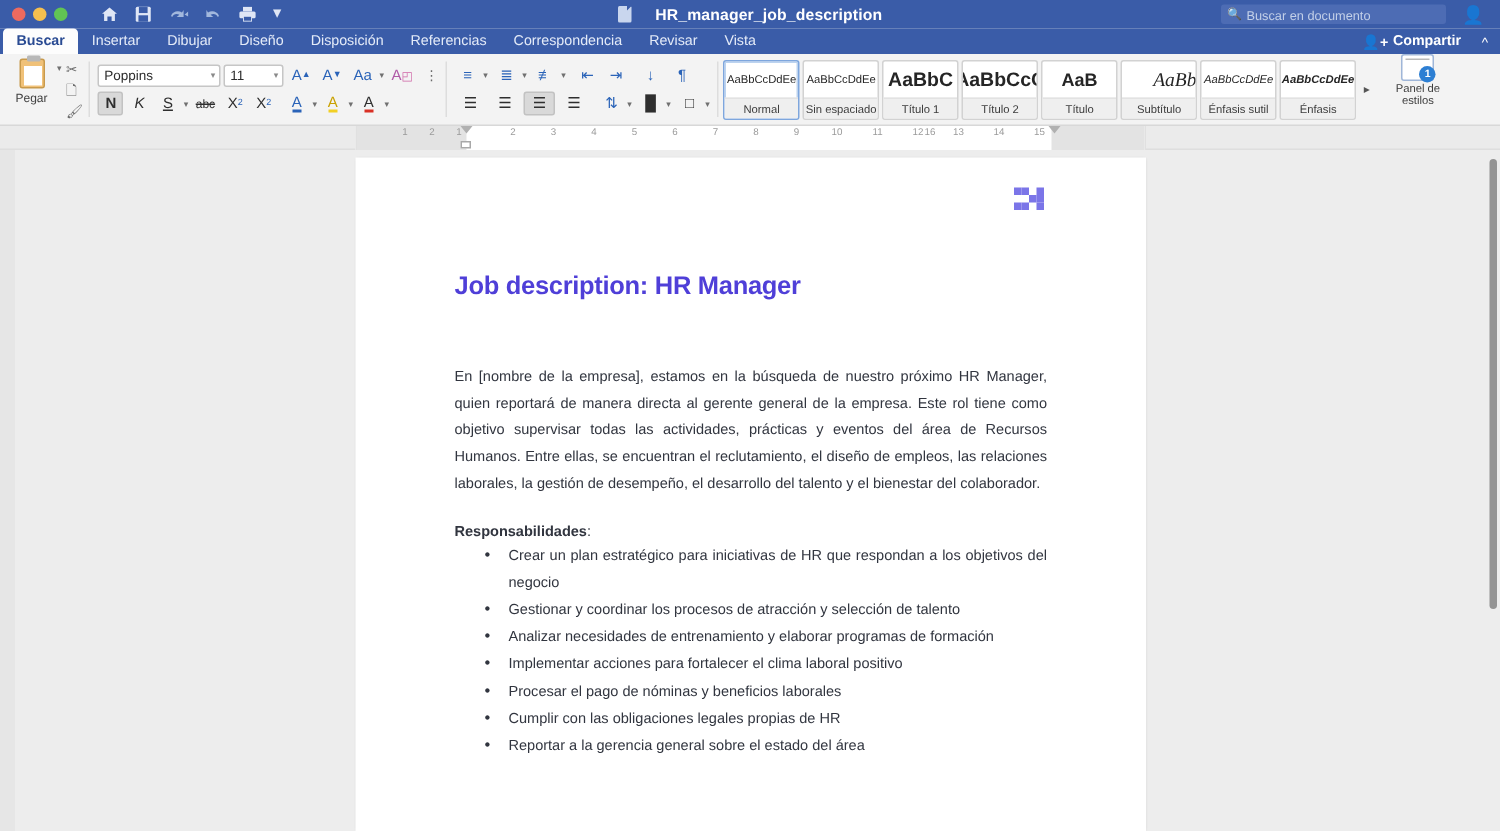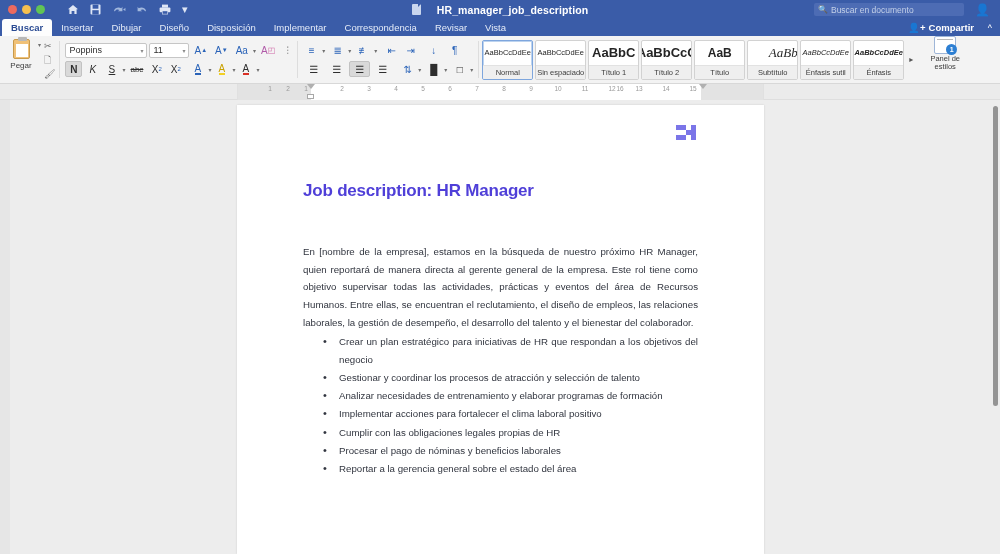--- a/index.html
+++ b/index.html
@@ -273,21 +273,21 @@
   </div>
   <span class="person-ic">👤</span>
 </div>
 
 <div class="tabbar">
   <div class="tab active">Buscar</div>
   <div class="tab">Insertar</div>
   <div class="tab">Dibujar</div>
   <div class="tab">Diseño</div>
   <div class="tab">Disposición</div>
-  <div class="tab">Implementar</div>
+  <div class="tab">Referencias</div>
   <div class="tab">Correspondencia</div>
   <div class="tab">Revisar</div>
   <div class="tab">Vista</div>
 
   <div class="share">
     <span>👤+</span>
     <span>Compartir</span>
   </div>
   <div class="chev-up">^</div>
 </div>
@@ -490,28 +490,29 @@
         <span class="px" style="left:0px;  top:10px; width:5px; height:5px;"></span>
         <span class="px" style="left:5px;  top:10px; width:5px; height:5px;"></span>
         <span class="px" style="left:15px; top:10px; width:5px; height:5px;"></span>
         <span class="px" style="left:5px;  top:5px;  width:5px; height:5px; background:transparent;"></span>
       </div>
 
       <div class="h1">Job description: HR Manager</div>
 
       <p class="body-p">En [nombre de la empresa], estamos en la búsqueda de nuestro próximo HR Manager, quien reportará de manera directa al gerente general de la empresa. Este rol tiene como objetivo supervisar todas las actividades, prácticas y eventos del área de Recursos Humanos. Entre ellas, se encuentran el reclutamiento, el diseño de empleos, las relaciones laborales, la gestión de desempeño, el desarrollo del talento y el bienestar del colaborador.</p>
 
+      <div class="sec-h"><b>Responsabilidades</b><span>:</span></div>
 
       <ul class="resp">
         <li>Crear un plan estratégico para iniciativas de HR que respondan a los objetivos del negocio</li>
         <li>Gestionar y coordinar los procesos de atracción y selección de talento</li>
         <li>Analizar necesidades de entrenamiento y elaborar programas de formación</li>
         <li>Implementar acciones para fortalecer el clima laboral positivo</li>
+        <li>Procesar el pago de nóminas y beneficios laborales</li>
         <li>Cumplir con las obligaciones legales propias de HR</li>
-        <li>Procesar el pago de nóminas y beneficios laborales</li>
         <li>Reportar a la gerencia general sobre el estado del área</li>
       </ul>
     </div>
   </div>
 
   <div class="vscroll">
     <div class="vthumb"></div>
   </div>
 </div>
 

